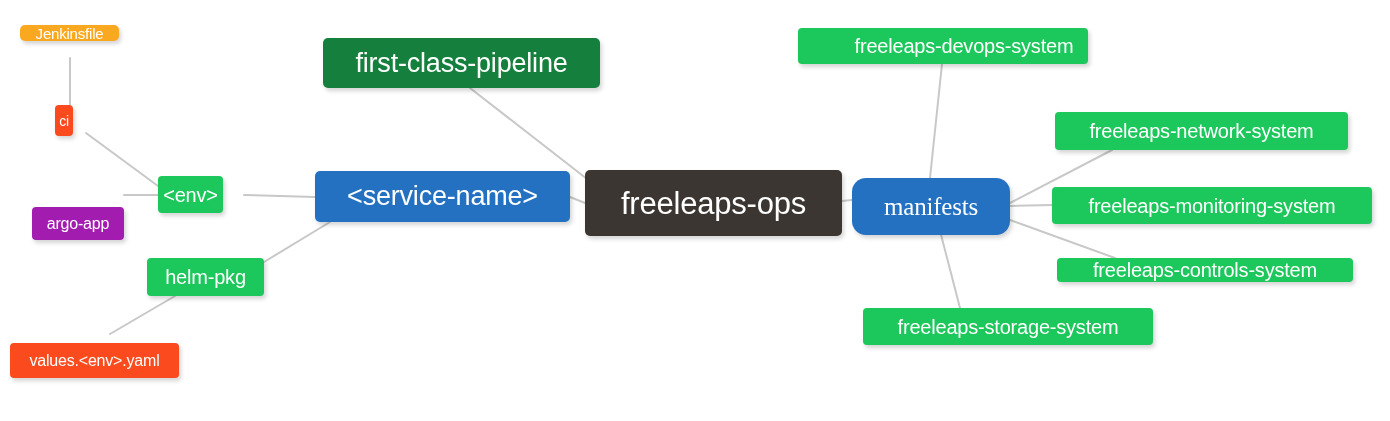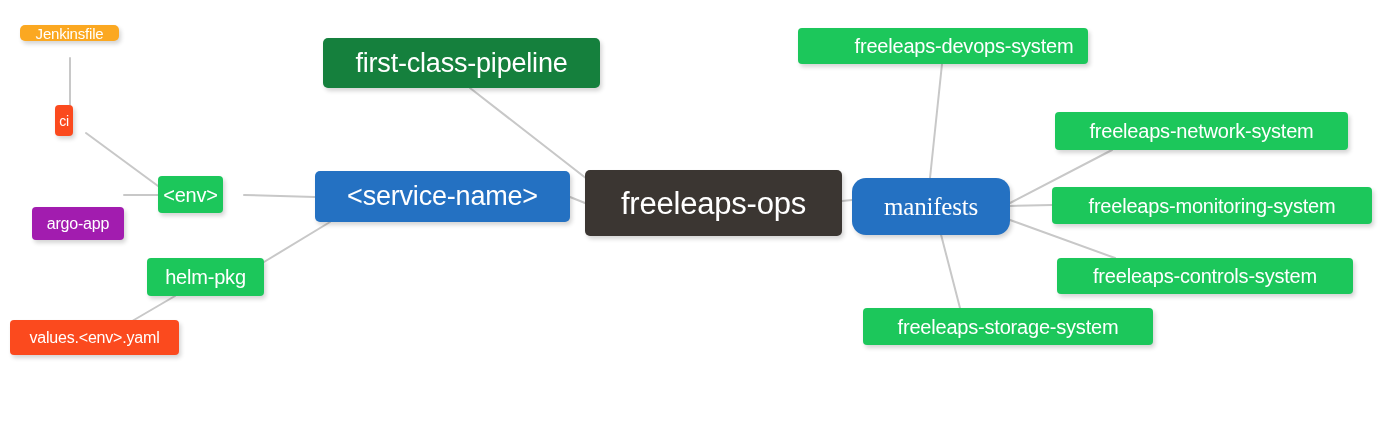--- a/index.html
+++ b/index.html
@@ -80,35 +80,35 @@
       </div>
       <div class="node n-green" style="left: 147px; top: 258px; width: 117px; height: 38px; font-size: 20px; background: rgb(28, 199, 91); color: rgb(255, 255, 255); border-radius: 4px;">
         <span>helm-pkg</span>
       </div>
       <div class="node n-red" style="left: 55px; top: 105px; width: 18px; height: 31px; font-size: 14px; background: rgb(251, 74, 30); color: rgb(255, 255, 255); border-radius: 4px;">
         <span>ci</span>
       </div>
       <div class="node n-red" style="left: 32px; top: 178px; width: 92px; height: 33px; font-size: 16px; background: #a21caf; color: rgb(255, 255, 255); border-radius: 4px; margin-top: 29px;">
         <span>argo-app</span>
       </div>
-      <div class="node n-red" style="left: 10px; top: 320px; width: 169px; height: 35px; font-size: 16px; background: rgb(251, 74, 30); color: rgb(255, 255, 255); border-radius: 4px;">
+      <div class="node n-red" style="left: 10px; top: 343px; width: 169px; height: 35px; font-size: 16px; background: rgb(251, 74, 30); color: rgb(255, 255, 255); border-radius: 4px;">
         <span>values.&lt;env&gt;.yaml</span>
       </div>
       <div class="node n-orange" style="left: 20px; top: 25px; width: 99px; height: 16px; font-size: 15px; background: rgb(251, 168, 33); color: rgb(255, 255, 255); border-radius: 5px;">
         <span>Jenkinsfile</span>
       </div>
       <div class="node n-green" style="left: 798px; top: 28px; width: 290px; height: 36px; font-size: 20px; background: rgb(28, 199, 91); color: rgb(255, 255, 255); border-radius: 4px; padding-left: 42px;">
         <span>freeleaps-devops-system</span>
       </div>
       <div class="node n-green" style="left: 1055px; top: 112px; width: 293px; height: 38px; font-size: 20px; background: rgb(28, 199, 91); color: rgb(255, 255, 255); border-radius: 4px;">
         <span>freeleaps-network-system</span>
       </div>
       <div class="node n-green" style="left: 1052px; top: 187px; width: 320px; height: 37px; font-size: 20px; background: rgb(28, 199, 91); color: rgb(255, 255, 255); border-radius: 4px;">
         <span>freeleaps-monitoring-system</span>
       </div>
-      <div class="node n-green" style="left: 1057px; top: 258px; width: 296px; height: 36px; font-size: 20px; background: rgb(28, 199, 91); color: rgb(255, 255, 255); border-radius: 4px;">
+      <div class="node n-green" style="left: 1057px; top: 258px; width: 296px; height: 24px; font-size: 20px; background: rgb(28, 199, 91); color: rgb(255, 255, 255); border-radius: 4px;">
         <span>freeleaps-controls-system</span>
       </div>
       <div class="node n-green" style="left: 815px; top: 308px; width: 290px; height: 37px; font-size: 20px; background: rgb(28, 199, 91); color: rgb(255, 255, 255); border-radius: 4px; margin-left: 48px;">
         <span>freeleaps-storage-system</span>
       </div>
     </div>
 </div>
 
 </body></html>

